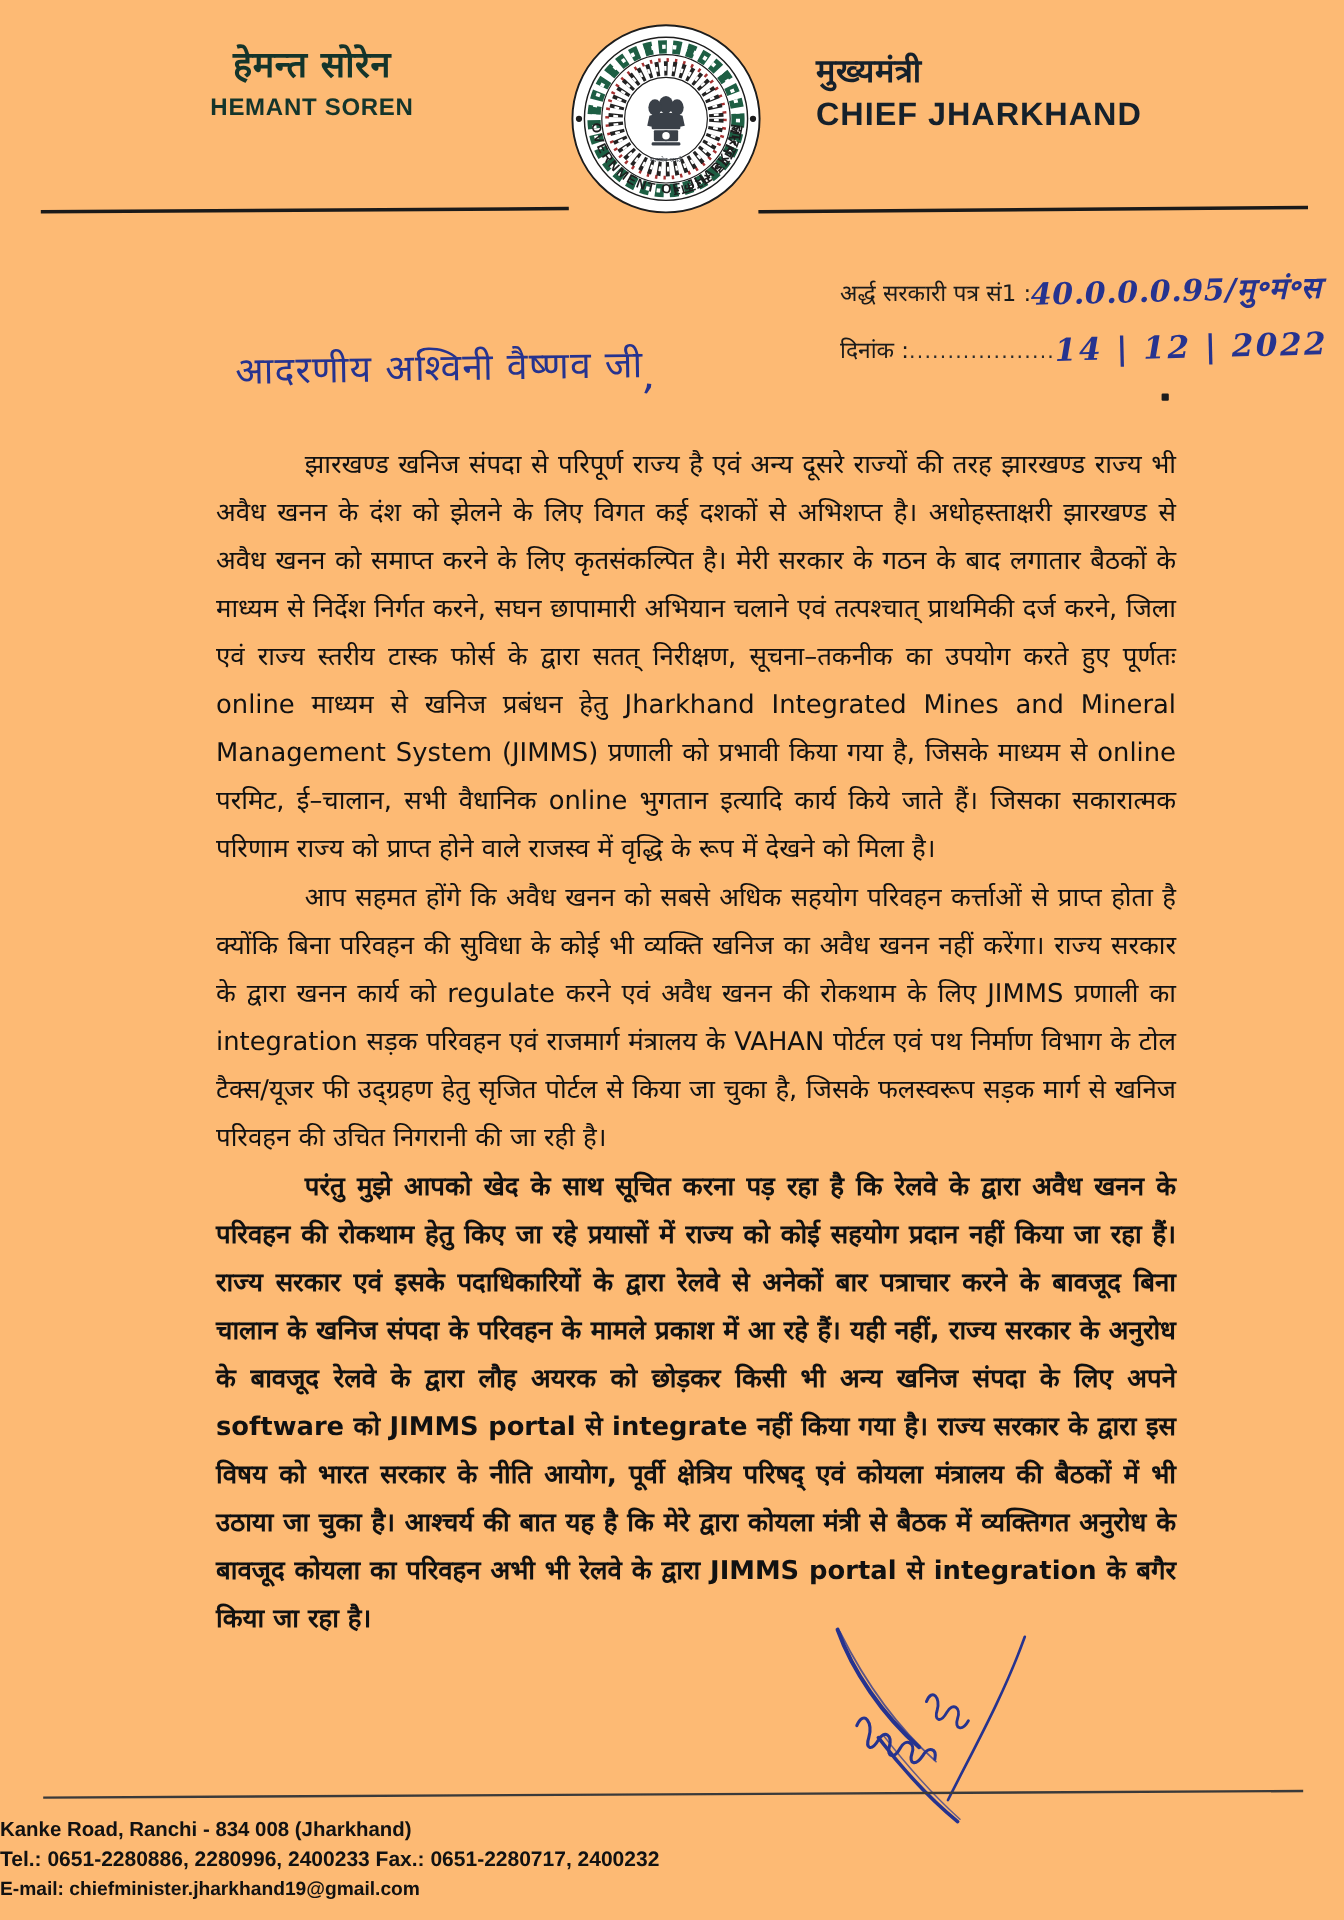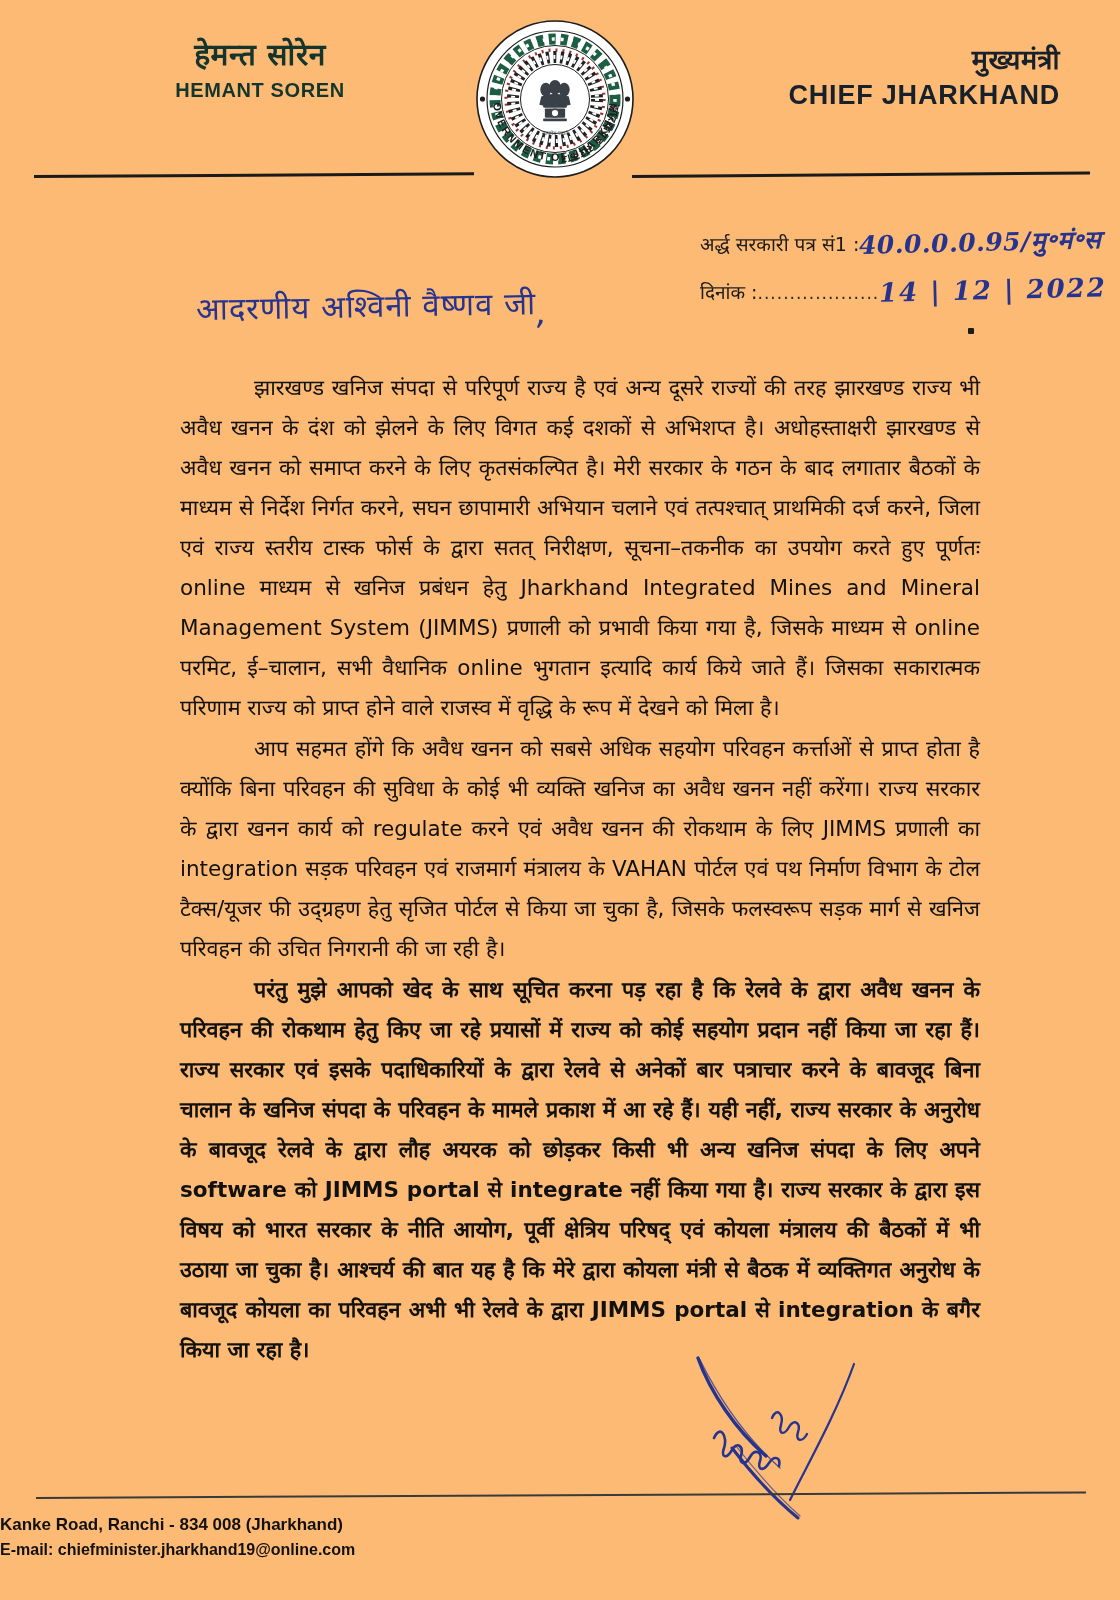--- a/index.html
+++ b/index.html
@@ -32,21 +32,21 @@
     top: 38px;
     width: 400px;
     text-align: center;
     color: #14352b;
   }
   .lh-right {
     position: absolute;
     right: 60px;
     top: 44px;
     width: 380px;
-    text-align: right;
+    text-align: left;
     color: #16212b;
   }
   .lh-hindi {
     font-family: "DejaVu Sans", sans-serif;
     font-size: 30px;
     font-weight: 700;
     letter-spacing: 0.5px;
     line-height: 1.15;
   }
   .lh-english {
@@ -310,16 +310,17 @@
                  c -3 9 4 11 9 2" stroke-width="2.4"></path>
         <path d="M 92 96 C 112 122 136 148 158 166" stroke-width="3"></path>
         <path d="M 96 94 C 118 122 142 148 160 164" stroke-width="1.2" opacity="0.7"></path>
       </g>
     </svg>
   </div>
 
   <div class="footer-rule"></div>
   <div class="footer">
     <div class="fline f1">Kanke Road, Ranchi - 834 008 (Jharkhand)</div>
-    <div class="fline f3">E-mail: chiefminister.jharkhand19@online.com</div>
+    <div class="fline f2">Tel.: 0651-2280886, 2280996, 2400233 Fax.: 0651-2280717, 2400232</div>
+    <div class="fline f3">E-mail: chiefminister.jharkhand19@gmail.com</div>
   </div>
 
 </div>
 
 </body></html>

